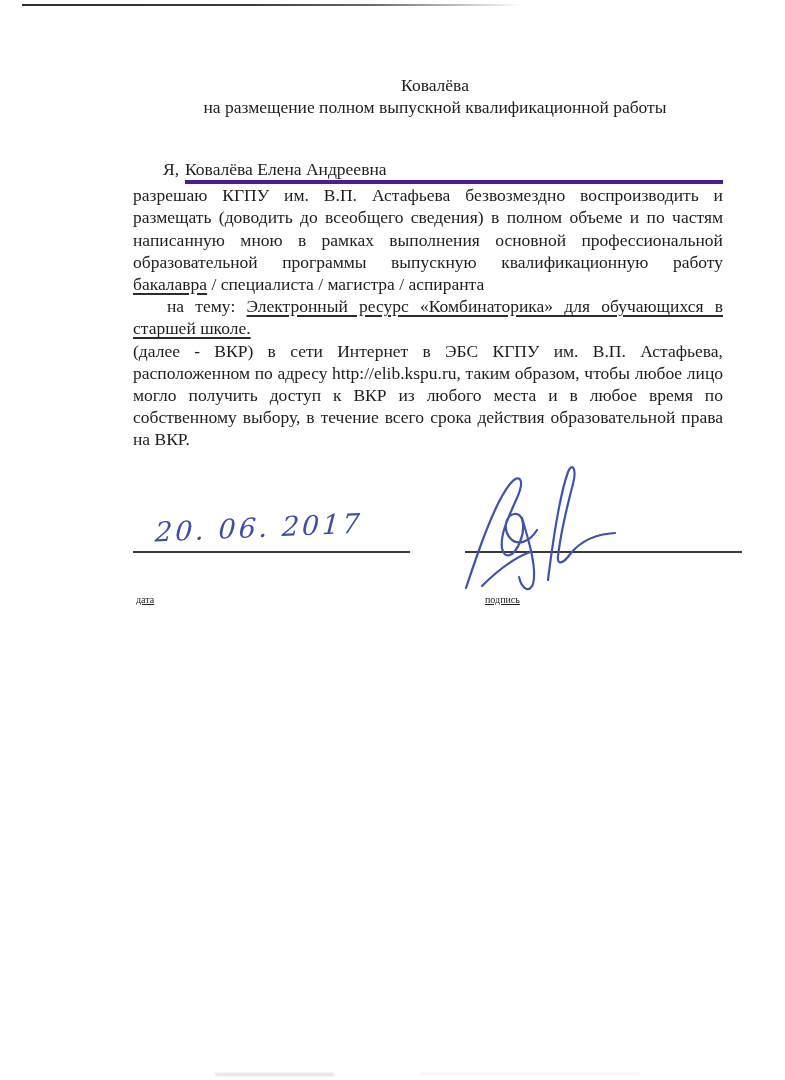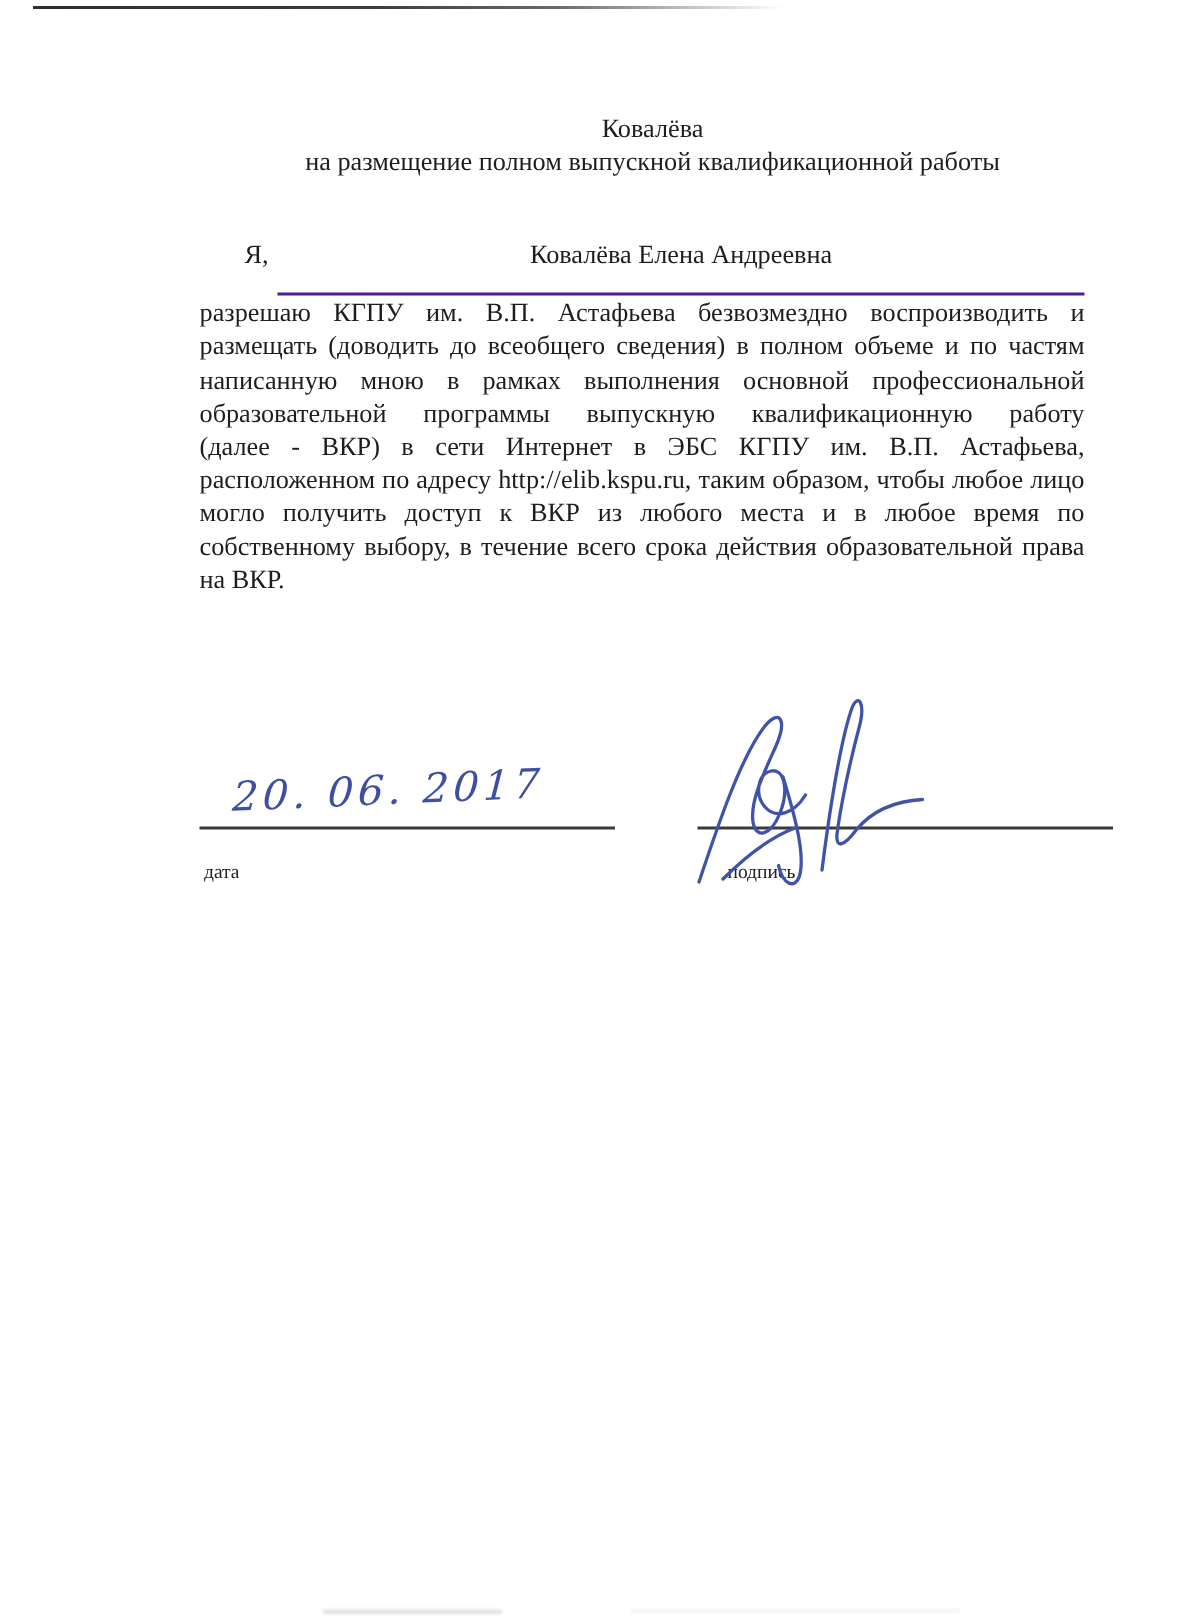--- a/index.html
+++ b/index.html
@@ -44,23 +44,23 @@
     position: absolute; top: 158px; left: 133px; width: 590px;
     font-size: 17.5px; line-height: 22.2px;
     color: #1d1d1d;
   }
   .content p { margin: 0; }
 
   .intro-row { display: flex; align-items: baseline; }
   .intro-prefix { margin-left: 30px; white-space: nowrap; }
   .blank-line {
     flex: 1; margin-left: 6px;
-    border-bottom: 2px solid #4c1d95;
-    text-align: center;
-    padding-bottom: 15px;
+    border-bottom: 4px solid #4c1d95;
+    text-align: left;
+    padding-bottom: 0px;
   }
 
   .just { text-align: justify; }
   .just-all { text-align: justify; text-align-last: justify; }
   .indent { text-indent: 34px; }
 
   .u {
     text-decoration: underline;
     text-decoration-thickness: 1.5px;
     text-underline-offset: 3px;
@@ -79,23 +79,24 @@
     white-space: nowrap;
   }
   .rule {
     position: absolute; top: 551px;
     height: 2px; width: 277px;
     background: #3a3a3a;
   }
   .rule-date { left: 133px; }
   .rule-sign { left: 465px; }
   .sig-label {
-    position: absolute; top: 573px;
-    font-size: 13px; color: #222222;
+    position: absolute; top: 594px;
+    font-size: 10px; color: #222222;
     font-family: "Liberation Serif", serif;
+    text-decoration: underline;
   }
   .label-date { left: 136px; }
   .label-sign { left: 461px; margin-left: 24px; }
   .signature-svg {
     position: absolute; left: 452px; top: 460px;
     width: 170px; height: 134px;
   }
 </style>
 </head>
 <body>
@@ -113,21 +114,23 @@
 
     <div class="intro-row">
       <span class="intro-prefix">Я,</span>
       <span class="blank-line">
         <span>Ковалёва Елена Андреевна</span>
       </span>
     </div>
 
     <p class="just just-all">разрешаю КГПУ им. В.П. Астафьева безвозмездно воспроизводить и размещать (доводить до всеобщего сведения) в полном объеме и по частям написанную мною в рамках выполнения основной профессиональной образовательной программы выпускную квалификационную работу</p>
 
+    <p><span class="u">бакалавра</span><span> / специалиста / магистра / аспиранта</span></p>
 
+    <p class="just indent"><span>на тему: </span><span class="u">Электронный ресурс «Комбинаторика» для обучающихся в старшей школе.</span></p>
 
     <p class="just">(далее - ВКР) в сети Интернет в ЭБС КГПУ им. В.П. Астафьева, расположенном по адресу http://elib.kspu.ru, таким образом, чтобы любое лицо могло получить доступ к ВКР из любого места и в любое время по собственному выбору, в течение всего срока действия образовательной права на ВКР.</p>
 
 
   </div>
 
   <div class="hand-date">20. 06. 2017</div>
 
   <div class="rule rule-date"></div>
   <div class="rule rule-sign"></div>

